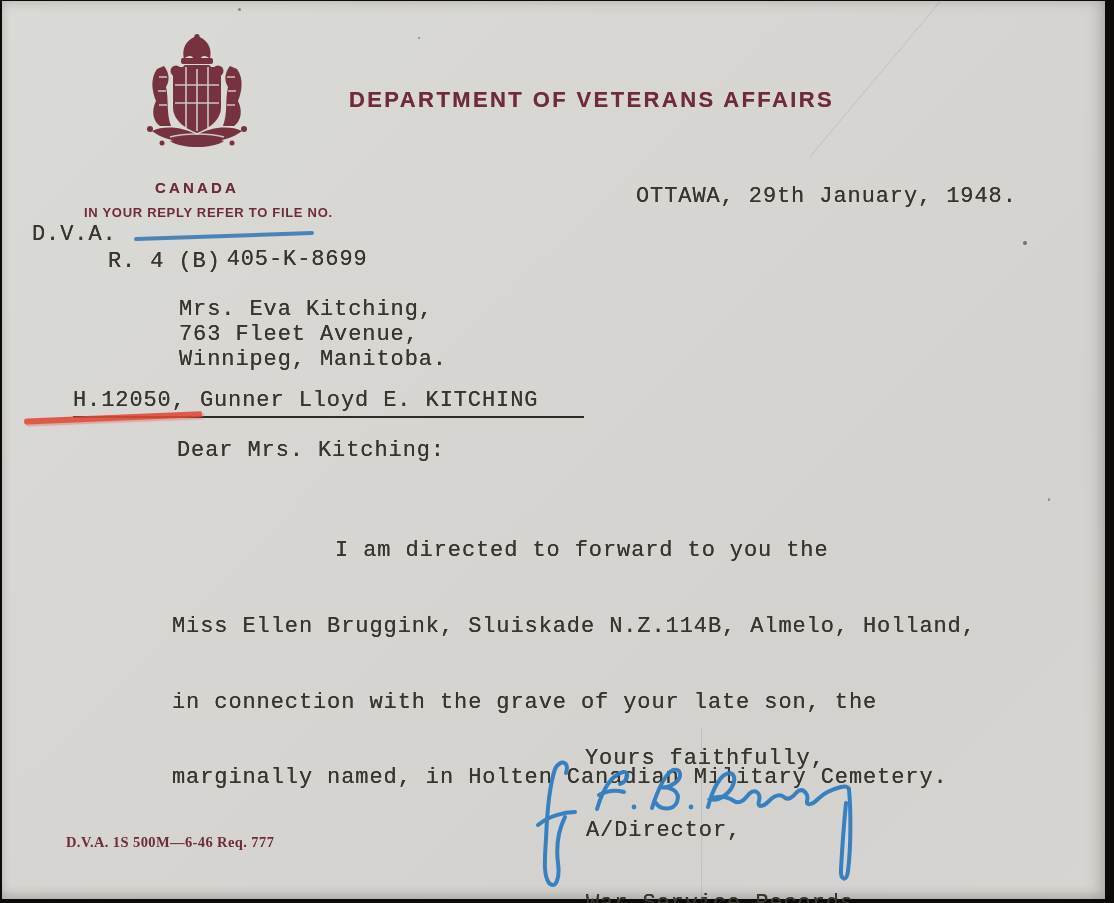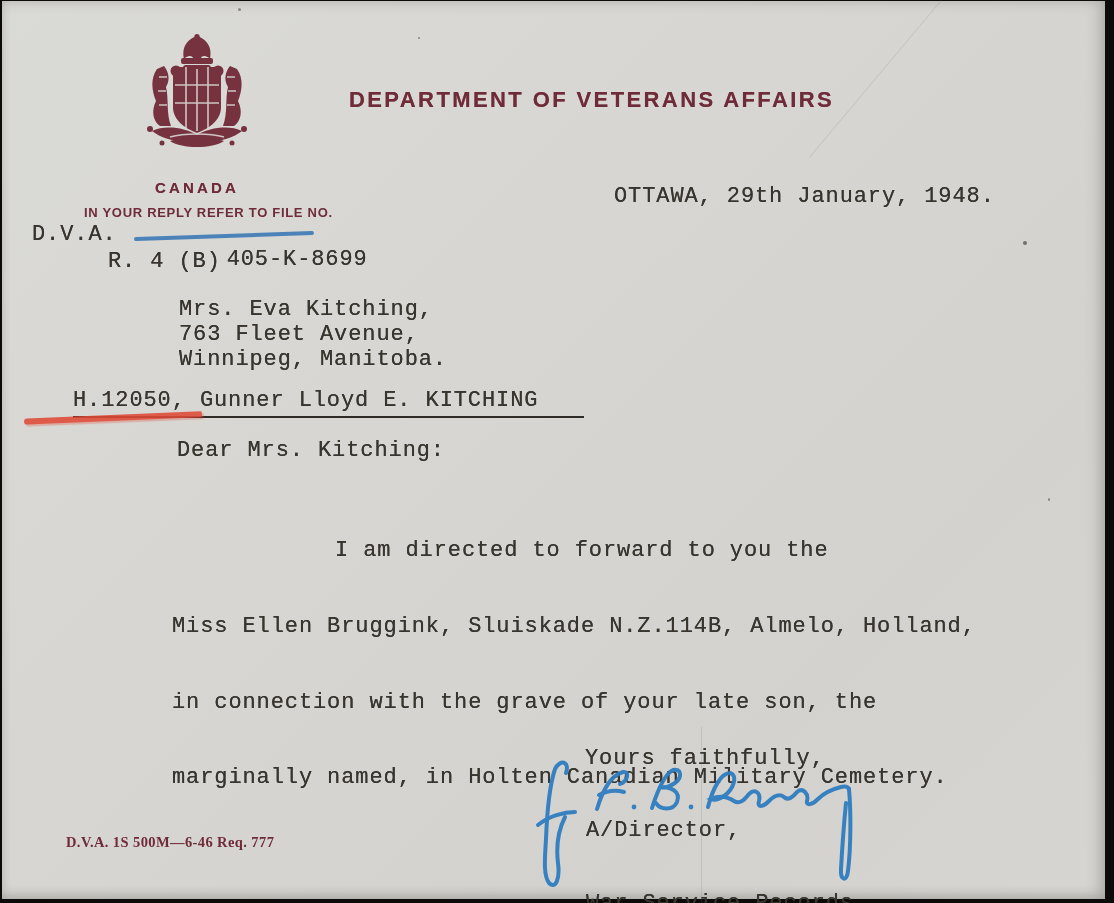--- a/index.html
+++ b/index.html
@@ -18,21 +18,21 @@
   .emblem-caption{position:absolute;left:138px;top:157px;width:114px;text-align:center;
         font-weight:bold;font-size:15px;letter-spacing:3.2px;color:#6f2b38;
         text-shadow:0 0 .6px rgba(111,43,56,.7);margin-top:21px;}
   .file-instruction{position:absolute;left:82px;top:204px;font-weight:bold;font-size:13px;
         letter-spacing:.7px;color:#6f2b38;}
   .file-prefix{left:30px;top:221px;}
   .file-struck{left:140px;top:221px;}
   .blue-strike{position:absolute;left:-8px;top:12px;width:180px;height:4px;
         background:#3c7ab6;border-radius:2px;transform:rotate(-2deg);opacity:.9;}
   .file-revised{left:106px;top:248px;}
-  .date{left:612px;top:183px;}
+  .date{left:634px;top:183px;}
   .recipient-1{left:177px;top:296px;}
   .recipient-2{left:177px;top:321px;}
   .recipient-3{left:177px;top:346px;}
   .subject{left:31px;top:387px;border-bottom:2px solid #2f2b26;padding:0 46px 3px 0;margin-left:40px;}
   .red-mark{position:absolute;left:22px;top:414px;width:178px;height:6px;background:#df4a38;
         border-radius:4px 2px 3px 4px;transform:rotate(-2.4deg);opacity:.88;
         box-shadow:2px 2px 1px rgba(223,74,56,.35);}
   .salutation{left:175px;top:437px;}
   .body-block{left:170px;top:487px;}
   .body-line{font-family:"Liberation Mono",monospace;}

